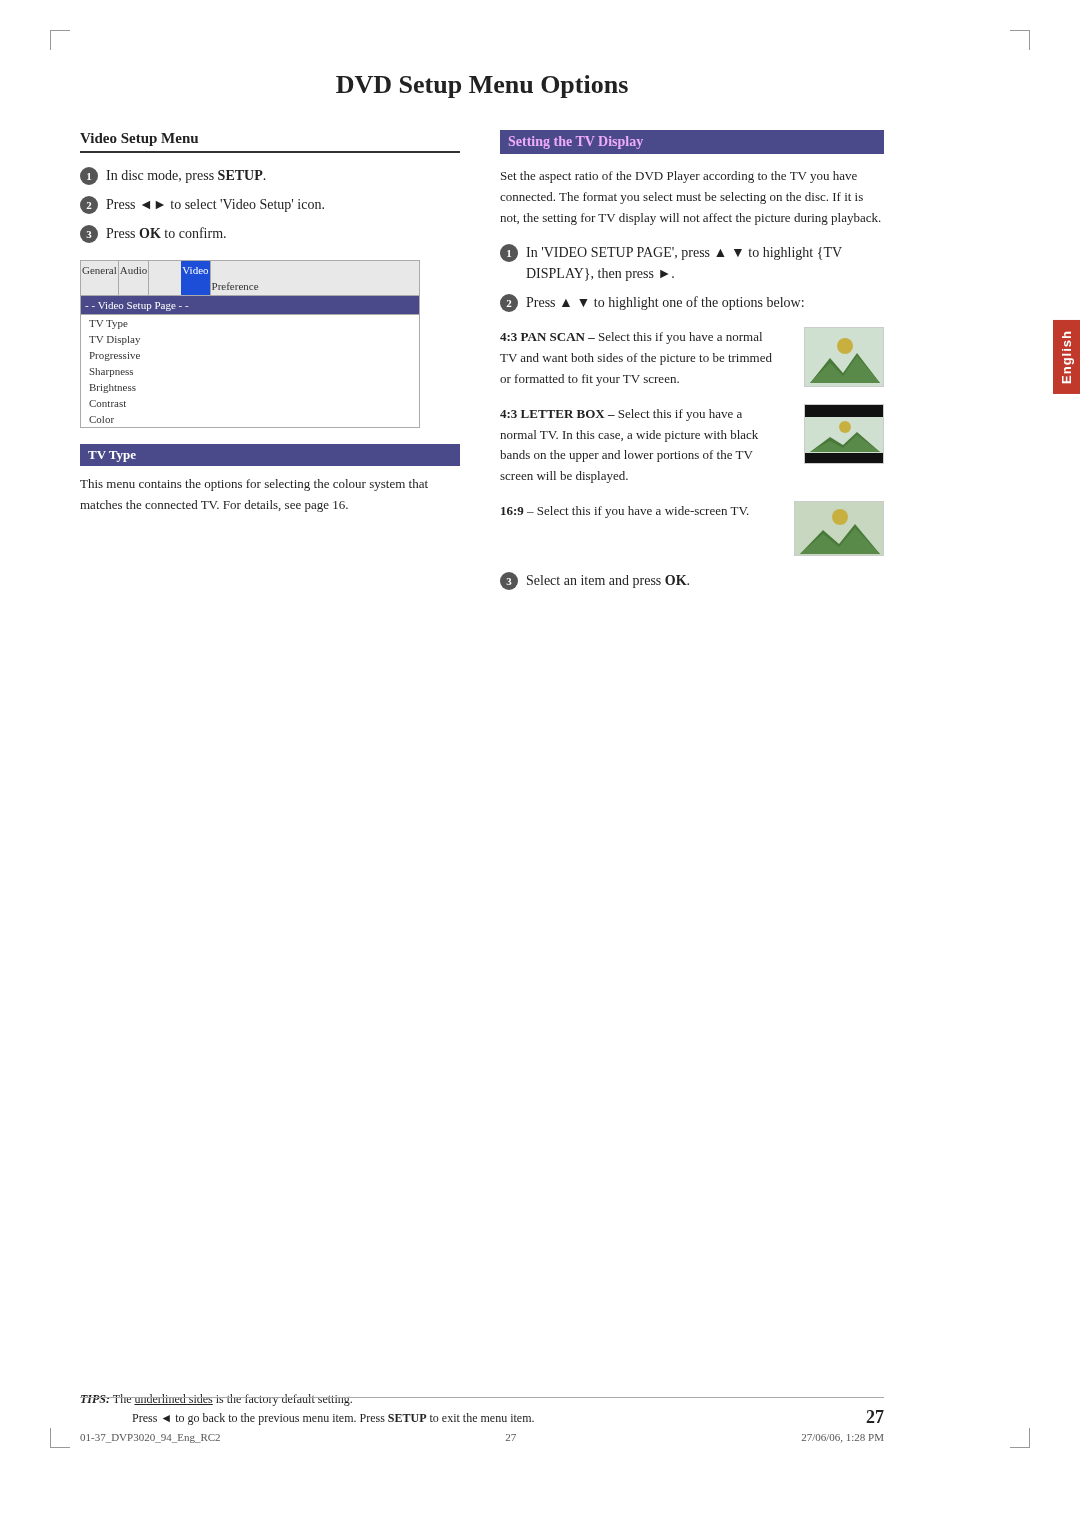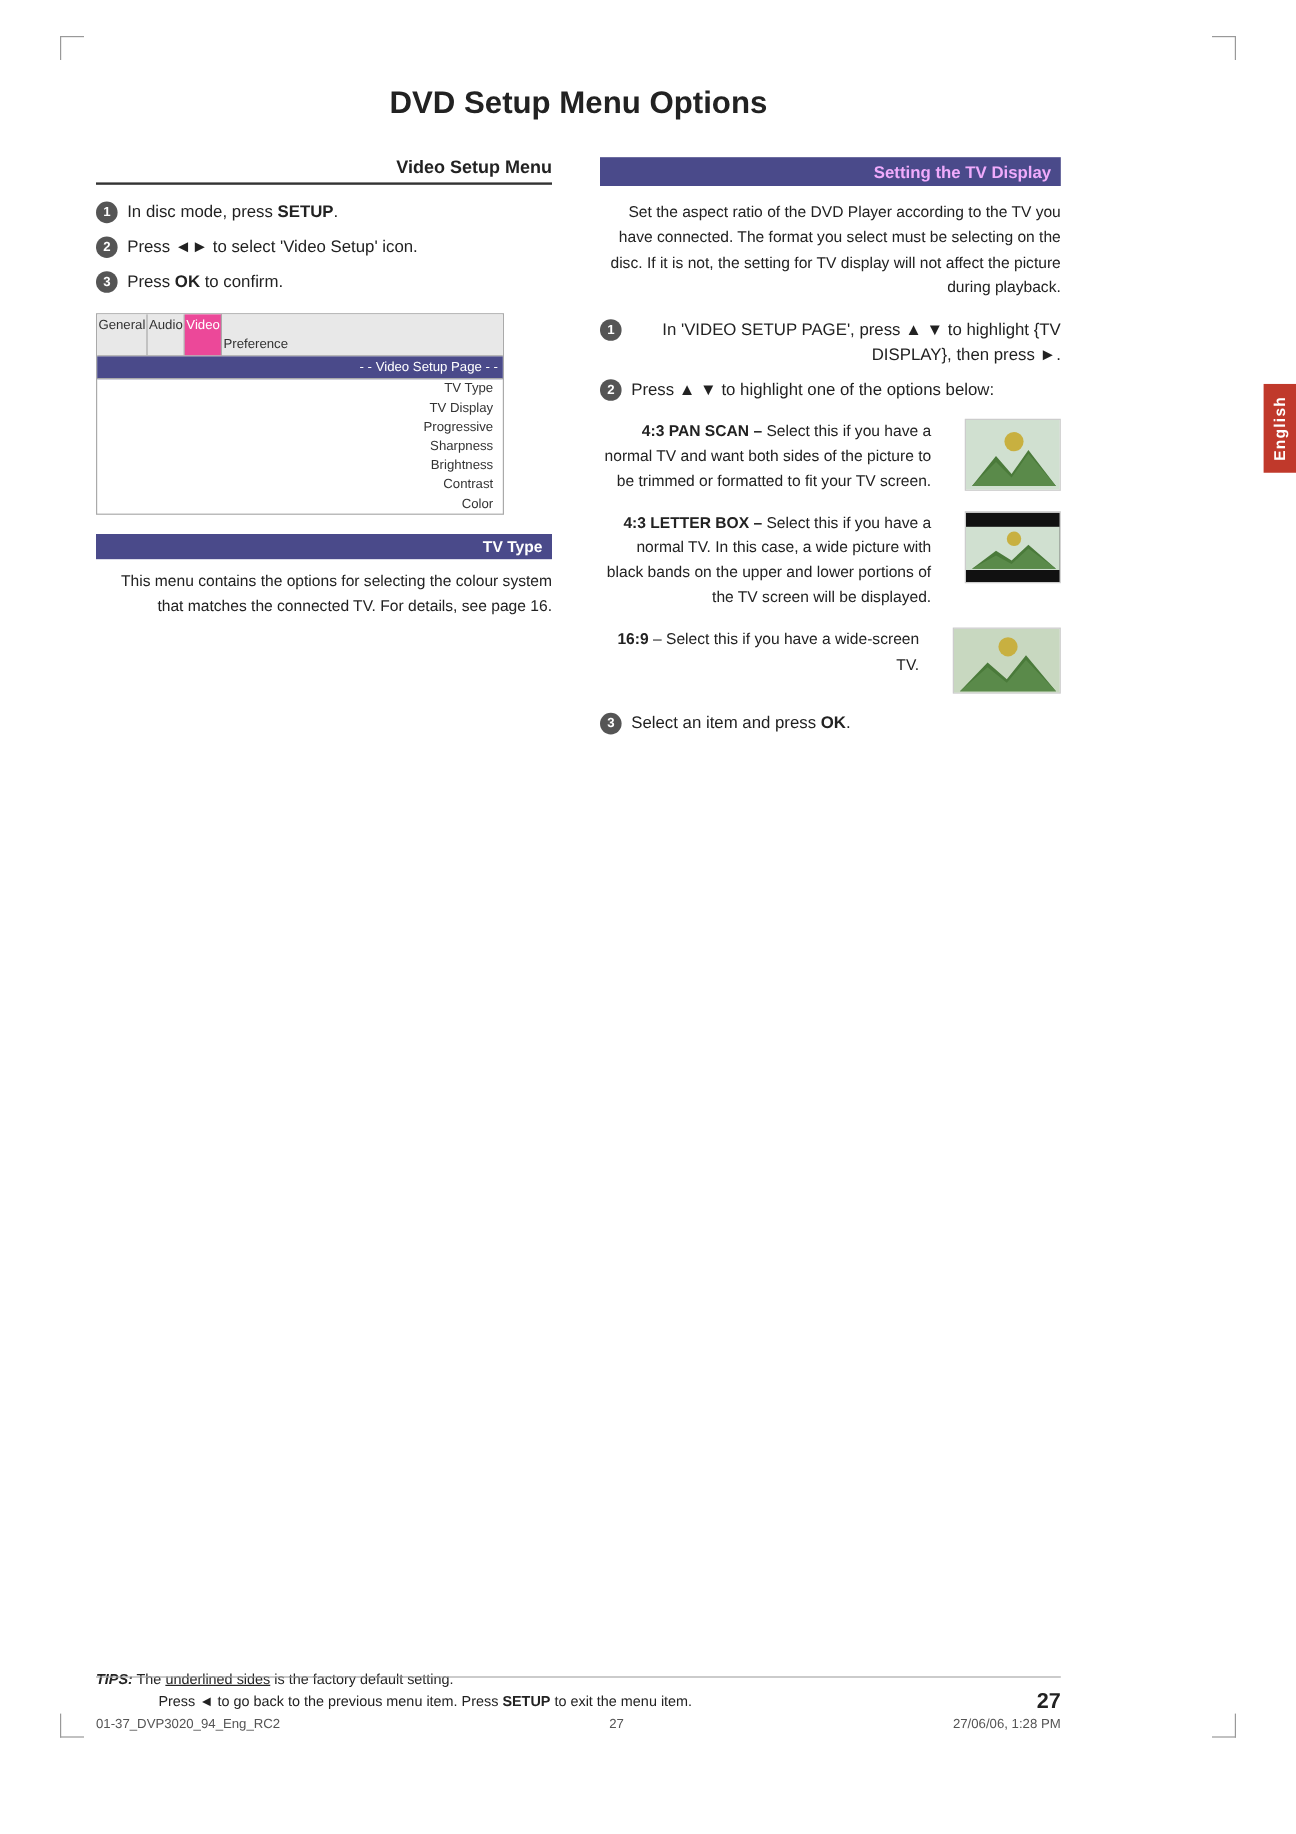--- a/index.html
+++ b/index.html
@@ -12,20 +12,21 @@
       font-size: 14px;
       color: #222;
       position: relative;
     }
 
     .page-container {
       width: 964px;
       min-height: 1528px;
       padding: 60px 80px 60px 80px;
       position: relative;
+      font-family: Liberation Serif, serif;
     }
 
     
     .corner-mark {
       position: absolute;
       width: 20px;
       height: 20px;
     }
     .corner-tl { top: 30px; left: 50px; border-top: 1px solid #999; border-left: 1px solid #999; }
     .corner-tr { top: 30px; right: 50px; border-top: 1px solid #999; border-right: 1px solid #999; }
@@ -55,21 +56,20 @@
       font-weight: bold;
       margin-bottom: 30px;
       margin-top: 10px;
     }
 
     
     .main-content {
       display: flex;
       gap: 40px;
       margin-top: 10px;
-      text-align: right;
     }
 
     .left-col {
       width: 380px;
       flex-shrink: 0;
     }
 
     .right-col {
       flex: 1;
     }
@@ -133,22 +133,23 @@
     }
 
     .setup-table-header-cell {
       padding: 3px 1px;
       border-right: 1px solid #aaa;
       font-size: 11px;
       color: #333;
     }
 
     .setup-table-header-cell.active {
-      background: #ec4899;
+      background: #1d4ed8;
       color: white;
+      margin-left: 32px;
     }
 
     .setup-table-header-cell:last-child {
       border-right: none;
       margin-top: 16px;
     }
 
     .setup-table-subrow {
       background: #4a4a8a;
       color: white;

